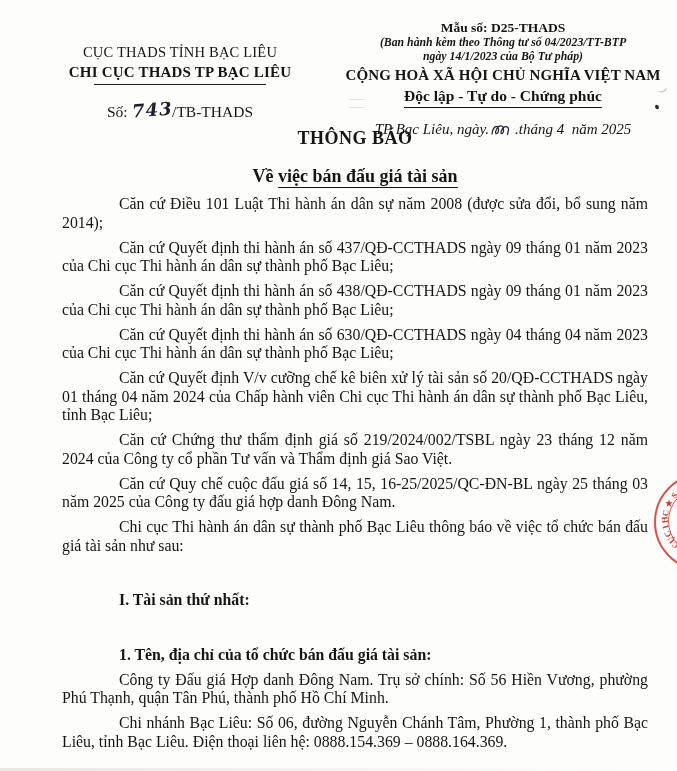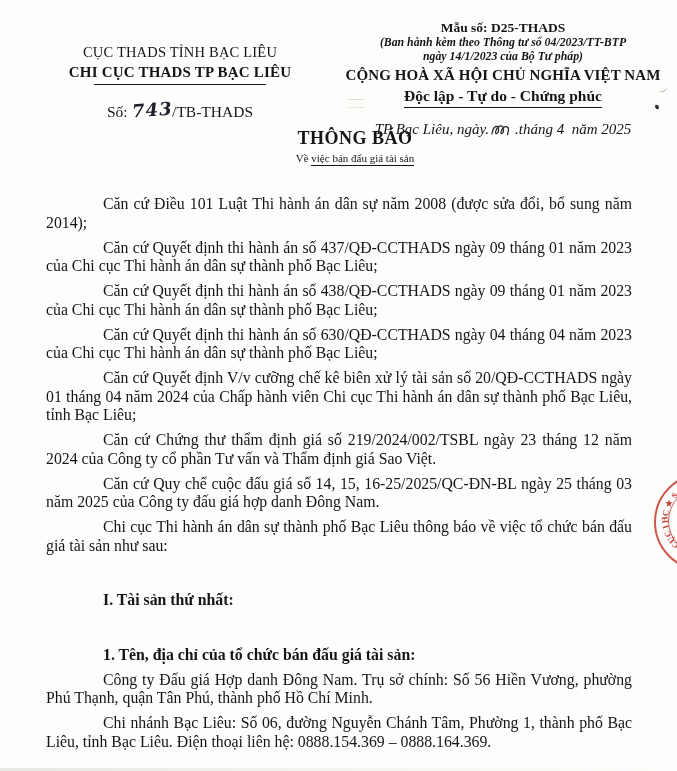--- a/index.html
+++ b/index.html
@@ -24,24 +24,24 @@
   .hdr-right .form{font-size:13.5px;font-weight:bold;}
   .hdr-right .note{font-size:11.8px;font-style:italic;font-weight:bold;line-height:13.5px;}
   .hdr-right .nat1{font-size:15px;font-weight:bold;margin-top:4px;white-space:nowrap;letter-spacing:.1px;}
   .hdr-right .nat2{display:inline-block;font-size:15.5px;font-weight:bold;margin-top:3px;
                    border-bottom:1.7px solid #141414;padding-bottom:2px;}
   .dateline{font-size:15px;font-style:italic;margin-top:13px;white-space:nowrap;}
   .scribble{vertical-align:-3px;margin:0 1px;}
   
   .title{position:absolute;left:62px;top:128px;width:586px;text-align:center;}
   .title .t1{font-size:18px;font-weight:bold;letter-spacing:.5px;}
-  .title .t2{font-size:11px;font-weight:normal;margin-top:3px;}
+  .title .t2{font-size:18px;font-weight:bold;margin-top:17px;}
   .title .t2 .u{border-bottom:1.6px solid #141414;padding-bottom:1px;}
   
-  .doc-body{position:absolute;left:46px;top:195px;width:586px;}
+  .doc-body{position:absolute;left:62px;top:195px;width:586px;}
   .para{
     font-size:15.8px;line-height:18.5px;margin:0 0 6.5px 0;
     text-indent:57px;text-align:justify;
   }
   .para.heading{font-weight:bold;text-align:left;margin-top:36px;}
   
   .stamp{position:absolute;left:701px;top:520px;width:0;height:0;}
   .stamp .ring-outer{position:absolute;left:-47px;top:-47px;width:94px;height:94px;
      border:2.4px solid rgba(198,56,46,.85);border-radius:50%;}
   .stamp .ring-inner{position:absolute;left:-33px;top:-33px;width:66px;height:66px;

